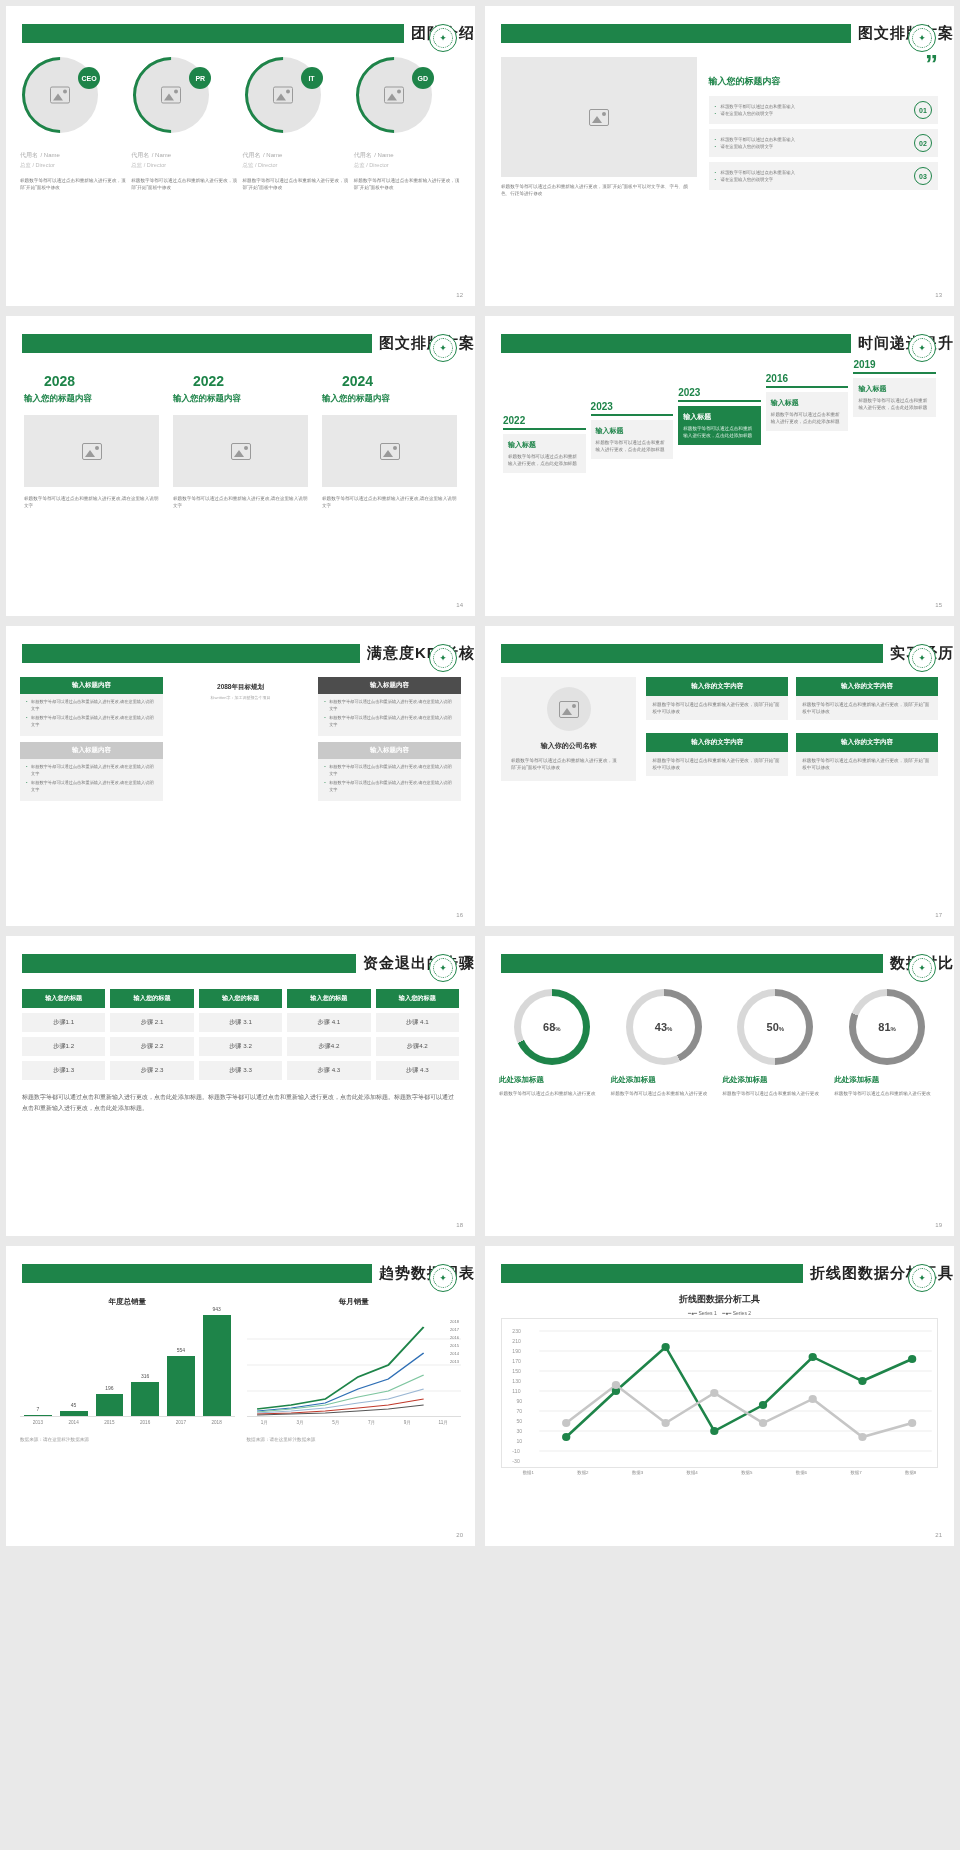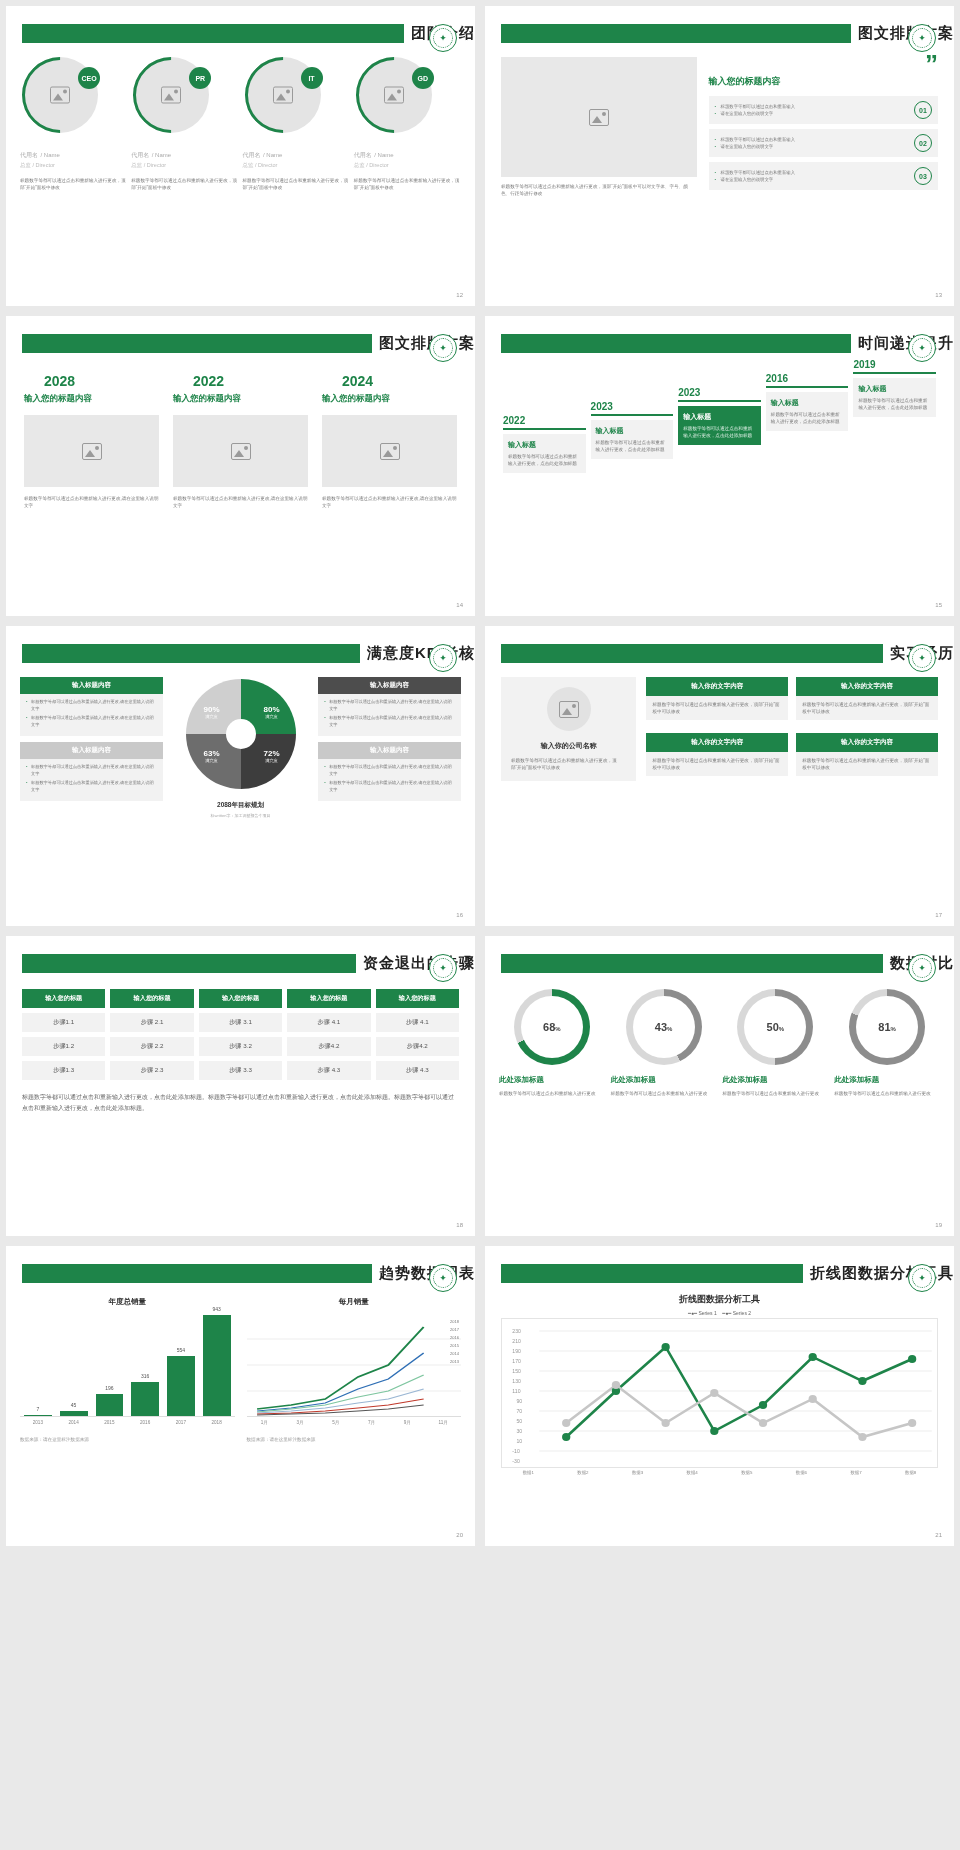--- a/index.html
+++ b/index.html
@@ -384,26 +384,20 @@
         </div>
         <div>
           <div class="kpi-h" style="background:#c9c9c9;color:#fff">输入标题内容</div>
           <ul class="kpi-b">
               <li>标题数字等都可以通过点击和重新输入进行更改,请在这里输入说明文字</li>
               <li>标题数字等都可以通过点击和重新输入进行更改,请在这里输入说明文字</li>
             </ul>
         </div>
       </div>
       <div class="s16-col" style="width:34%">
-        <div class="donut">
-          <div class="dlabel dl1"><span>90%</span><small>满意度</small></div>
-          <div class="dlabel dl2"><span>80%</span><small>满意度</small></div>
-          <div class="dlabel dl3"><span>63%</span><small>满意度</small></div>
-          <div class="dlabel dl4"><span>72%</span><small>满意度</small></div>
-        </div>
         <div class="s16-cap"><span>2088年目标规划</span><small>标written字：加工调整预告个项目</small></div>
       </div>
       <div class="s16-col">
         <div>
           <div class="kpi-h darkbg">输入标题内容</div>
           <ul class="kpi-b">
               <li>标题数字等都可以通过点击和重新输入进行更改,请在这里输入说明文字</li>
               <li>标题数字等都可以通过点击和重新输入进行更改,请在这里输入说明文字</li>
             </ul>
         </div>

